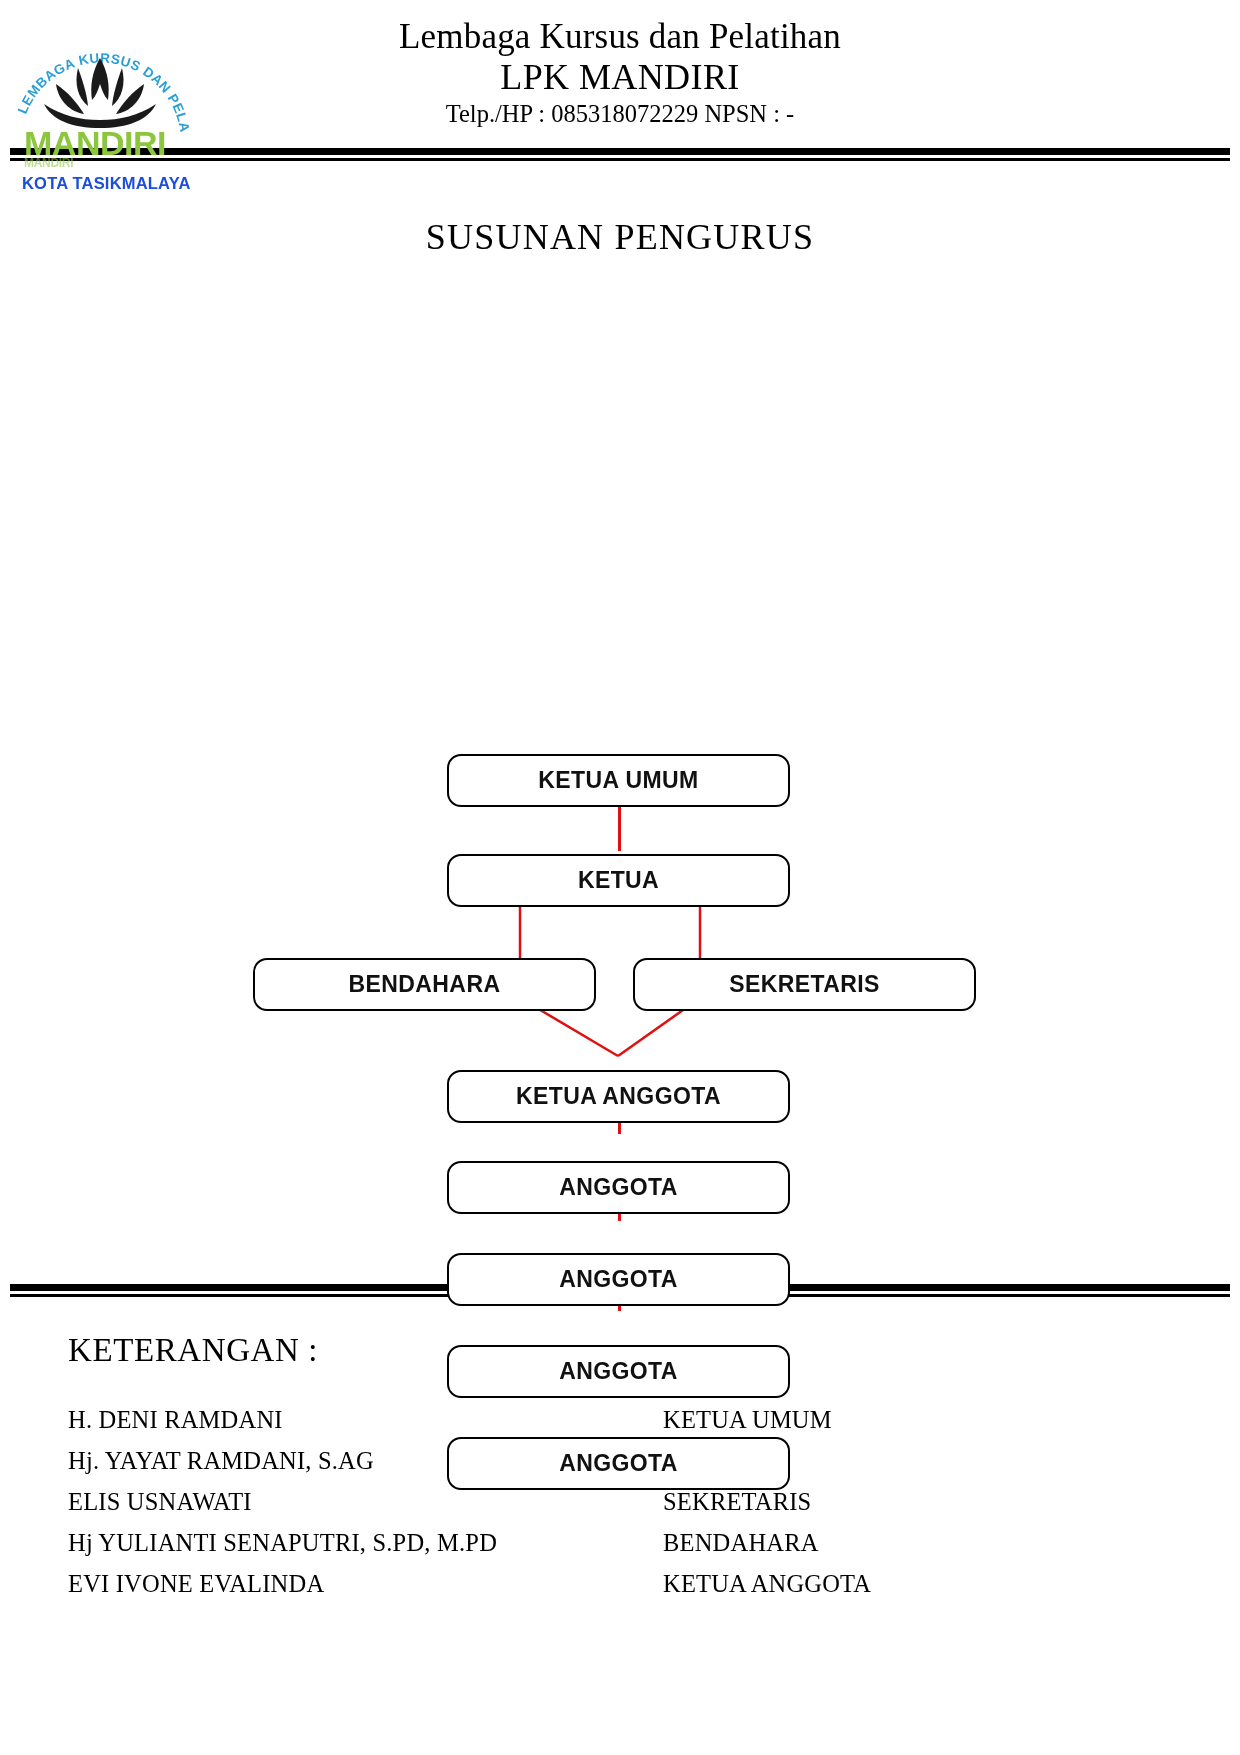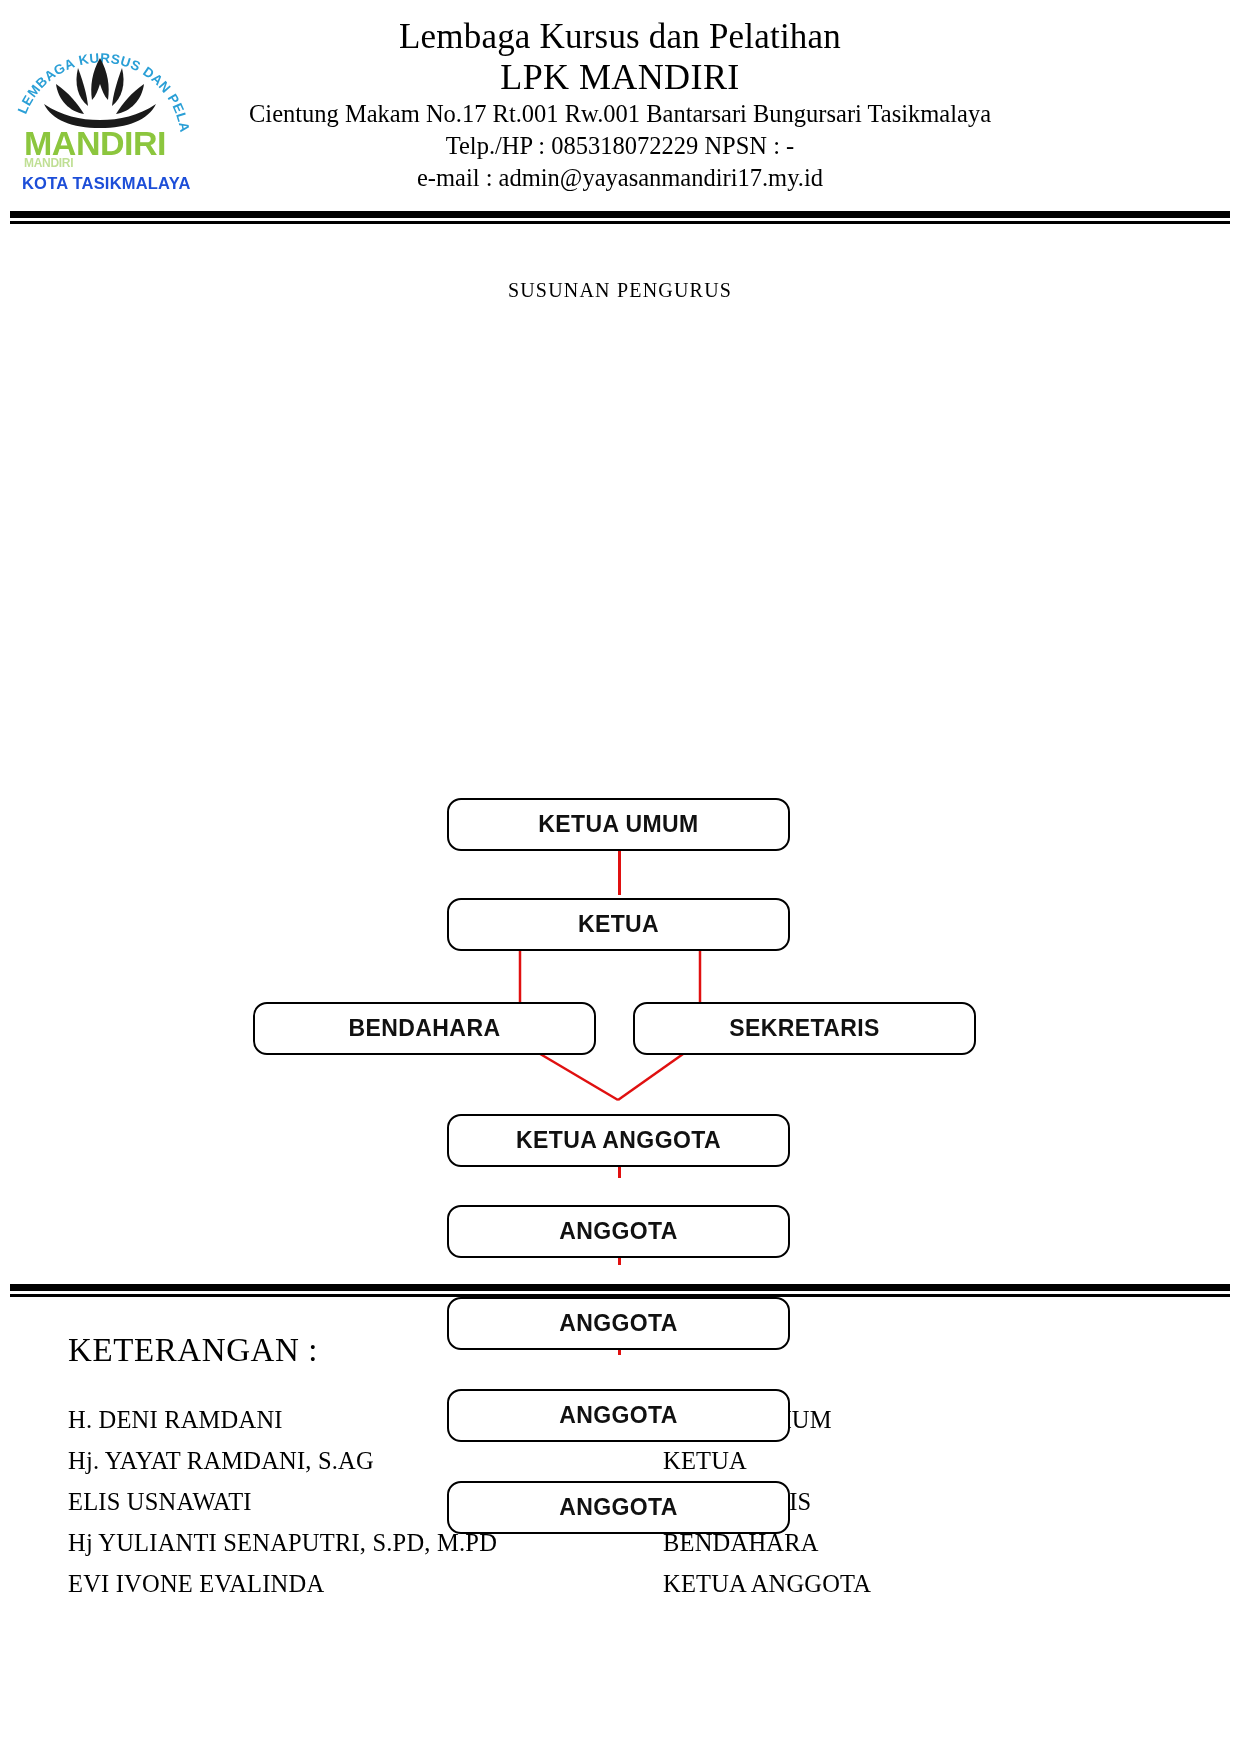--- a/index.html
+++ b/index.html
@@ -109,21 +109,21 @@
     border-bottom: 3px solid #000;
     height: 3px;
   }
 
   
   .doc-title-wrap {
     text-align: center;
     margin-top: 55px;
   }
   .doc-title-small {
-    font-size: 20px;
+    font-size: 36px;
     letter-spacing: 1.2px;
   }
   .doc-title-big {
     font-size: 42px;
     font-weight: bold;
     letter-spacing: 1px;
     margin-top: 6px;
   }
 
   
@@ -211,23 +211,21 @@
       <path fill="#1a1a1a" d="M6 48 C14 64 34 72 62 72 C90 72 110 64 118 48 C100 60 82 64 62 64 C42 64 24 60 6 48 Z"></path>
     </svg>
 
     <div class="logo-mandiri">MANDIRI</div>
     <div class="logo-mandiri-sub">MANDIRI</div>
     <div class="logo-kota">KOTA TASIKMALAYA</div>
   </div>
 
   <div class="lh-line1">Lembaga Kursus dan Pelatihan</div>
   <div class="lh-line2">LPK MANDIRI</div>
-  <div class="lh-line3">Cientung Makam No.17 Rt.001 Rw.001 Bantarsari Bungursari Tasikmalaya</div>
   <div class="lh-line4">Telp./HP : 085318072229 NPSN : -</div>
-  <div class="lh-line5">e-mail : admin@yayasanmandiri17.my.id</div>
 </div>
 
 <div class="rule-double"></div>
 
 <div class="doc-title-wrap">
   <div class="doc-title-small">SUSUNAN PENGURUS</div>
 </div>
 
 <div class="chart">
 

